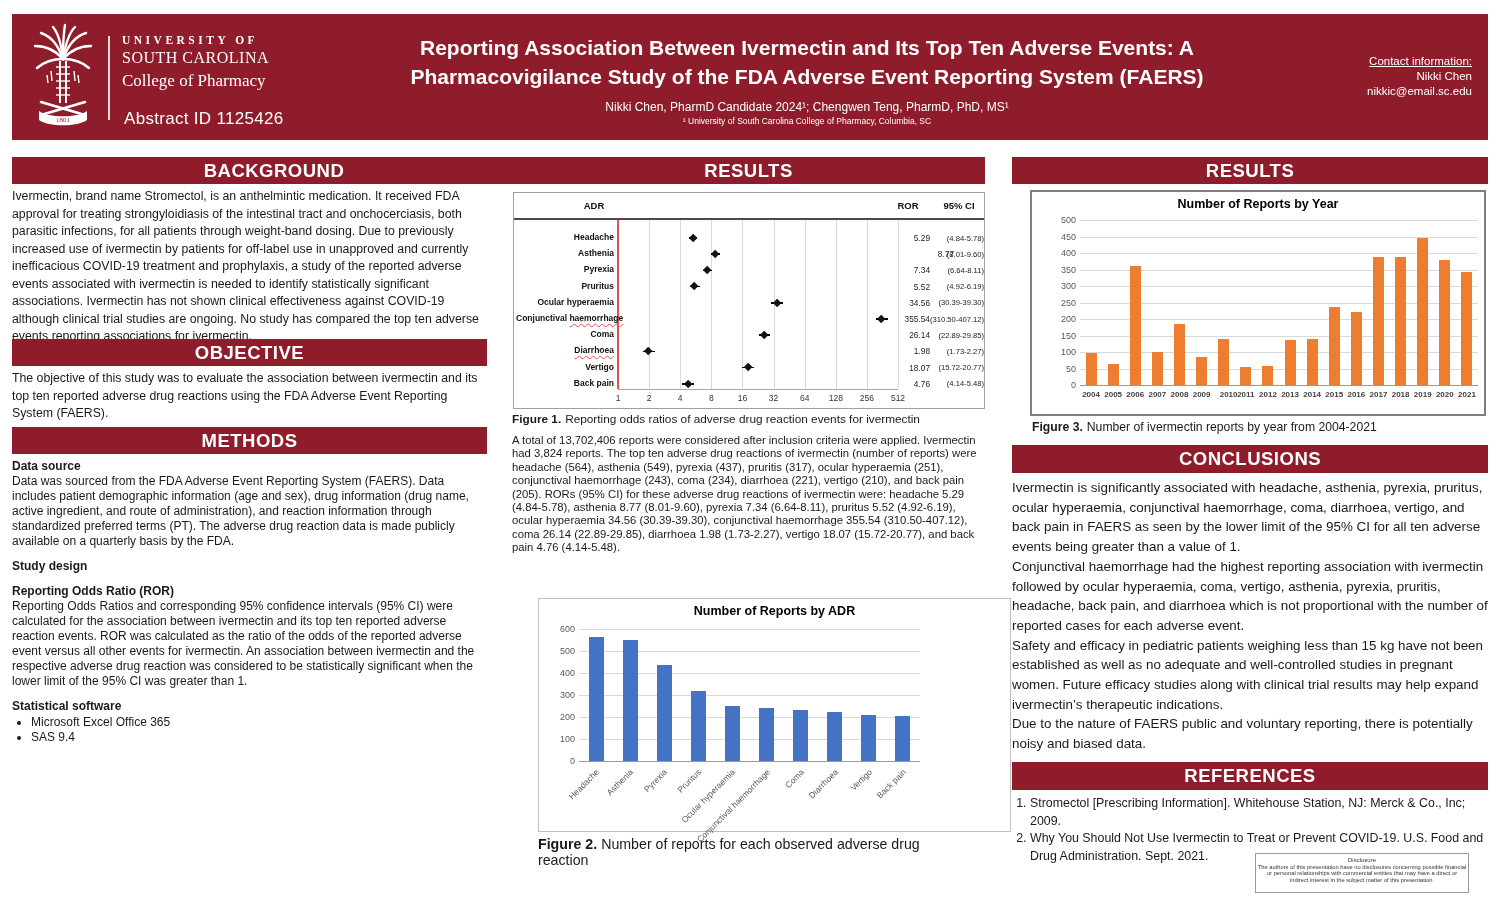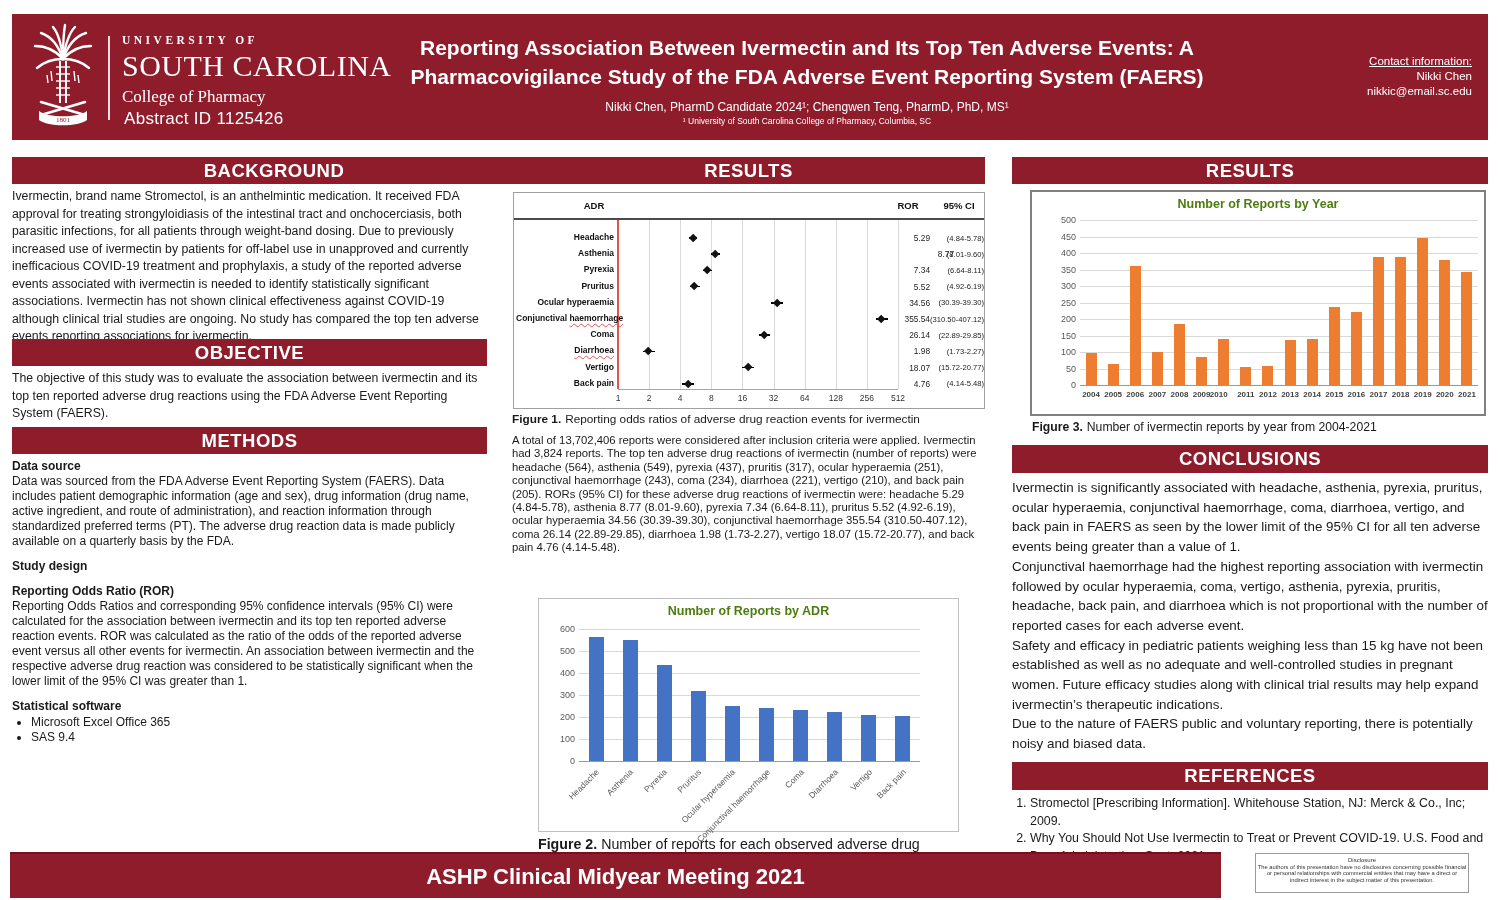--- a/index.html
+++ b/index.html
@@ -6,21 +6,21 @@
   html,body { width:1500px; height:900px; background:#ffffff; font-family:"Liberation Sans",sans-serif; color:#1a1a1a; overflow:hidden; }
   .abs { position:absolute; }
   .poster { position:relative; width:1500px; height:900px; }
 
   
   .banner { left:12px; top:14px; width:1476px; height:126px; background:#8e1c2b; color:#fff; }
   .logo-svg { left:16px; top:9px; width:70px; height:106px; }
   .logo-divider { left:96px; top:22px; width:2px; height:84px; background:rgba(255,255,255,.85); }
   .wordmark { left:110px; top:20px; font-family:"Liberation Serif",serif; }
   .wm1 { font-size:11.5px; letter-spacing:3.5px; font-weight:bold; }
-  .wm2 { font-size:30px; letter-spacing:0.5px; margin-top:3px; }
+  .wm2 { font-size:16px; letter-spacing:0.5px; margin-top:3px; }
   .wm3 { font-size:17px; margin-top:4px; }
   .abstract-id { left:112px; top:95px; font-size:17px; letter-spacing:.3px; }
   .title-block { left:330px; top:14px; width:930px; text-align:center; }
   .poster-title { font-size:21px; font-weight:bold; line-height:29px; margin-top:5px; }
   .authors { font-size:12px; margin-top:9px; }
   .affiliation { font-size:8.5px; margin-top:2px; }
   .contact { right:16px; top:40px; text-align:right; font-size:11.5px; line-height:15px; }
   .contact-label { text-decoration:underline; }
 
   
@@ -35,21 +35,21 @@
   .refs { font-size:12.4px; line-height:17.5px; }
   .refs ol { padding-left:18px; }
   .caption { color:#1a1a1a; }
   .caption b { margin-right:4px; }
 
   
   .figbox { background:#fff; }
   #fig1-box { border:1px solid #a0a0a0; }
   #fig2-box { border:1px solid #bfbfbf; }
   #fig3-box { border:2px solid #7f7f7f; }
-  .chart-title { position:absolute; left:0; width:100%; text-align:center; font-weight:bold; font-size:12.5px; color:#4d7c0f; }
+  .chart-title { position:absolute; left:0; width:100%; text-align:center; font-weight:bold; font-size:12.5px; color:#000000; }
   .f1-colhead { position:absolute; font-size:9.5px; font-weight:bold; text-align:center; color:#111; }
   .f1-sep { position:absolute; left:0; width:100%; height:2px; background:#4a4a4a; }
   .vgrid { position:absolute; width:1px; background:#d9d9d9; }
   .hgrid { position:absolute; height:1px; background:#d9d9d9; }
   .axisline { background:#9a9a9a !important; }
   .f1-label { position:absolute; text-align:right; font-size:8.5px; font-weight:bold; white-space:nowrap; color:#111; }
   .sq { text-decoration:underline; text-decoration-style:wavy; text-decoration-color:#e05252; text-decoration-thickness:1px; text-underline-offset:2px; }
   .f1-whisker { position:absolute; height:1.5px; background:#000; }
   .f1-diamond { position:absolute; width:6.4px; height:6.4px; background:#111; transform:rotate(45deg); }
   .f1-ror { position:absolute; text-align:right; font-size:8.3px; color:#222; white-space:nowrap; }
@@ -237,21 +237,21 @@
         <div class="f1-ror" style="left: 380px; top: 185.8px; width: 36px;">4.76</div>
         <div class="f1-ci" style="left: 414px; top: 186.3px; width: 56px;">(4.14-5.48)</div>
       </div>
   </div>
   <div class="abs caption" style="left:512px; top:412px; width:473px; font-size:11.8px;">
     <b>Figure 1.</b><span>Reporting odds ratios of adverse drug reaction events for ivermectin</span>
   </div>
 
   <div class="abs results-txt" style="left:512px; top:434px; width:473px;">A total of 13,702,406 reports were considered after inclusion criteria were applied. Ivermectin had 3,824 reports. The top ten adverse drug reactions of ivermectin (number of reports) were headache (564), asthenia (549), pyrexia (437), pruritis (317), ocular hyperaemia (251), conjunctival haemorrhage (243), coma (234), diarrhoea (221), vertigo (210), and back pain (205). RORs (95% CI) for these adverse drug reactions of ivermectin were: headache 5.29 (4.84-5.78), asthenia 8.77 (8.01-9.60), pyrexia 7.34 (6.64-8.11), pruritus 5.52 (4.92-6.19), ocular hyperaemia 34.56 (30.39-39.30), conjunctival haemorrhage 355.54 (310.50-407.12), coma 26.14 (22.89-29.85), diarrhoea 1.98 (1.73-2.27), vertigo 18.07 (15.72-20.77), and back pain 4.76 (4.14-5.48).</div>
 
-  <div class="abs figbox" id="fig2-box" style="left:538px; top:598px; width:421px; height:234px;">
+  <div class="abs figbox" id="fig2-box" style="left:538px; top:598px; width:473px; height:234px;">
     <div class="chart-title" style="top:5px;">Number of Reports by ADR</div>
     <div class="abs" id="fig2-canvas" style="left:0; top:0; width:391px; height:232px;">
         <div class="hgrid axisline" style="left: 40px; top: 162px; width: 341px;"></div>
         <div class="ylab" style="left: 6px; top: 157px; width: 30px;">0</div>
         <div class="hgrid" style="left: 40px; top: 140px; width: 341px;"></div>
         <div class="ylab" style="left: 6px; top: 135px; width: 30px;">100</div>
         <div class="hgrid" style="left: 40px; top: 118px; width: 341px;"></div>
         <div class="ylab" style="left: 6px; top: 113px; width: 30px;">200</div>
         <div class="hgrid" style="left: 40px; top: 96px; width: 341px;"></div>
         <div class="ylab" style="left: 6px; top: 91px; width: 30px;">300</div>
@@ -320,21 +320,21 @@
         <div class="xlab-flat" style="left: 67.1667px; top: 198px; width: 28px;">2005</div>
         <div class="bar" style="left: 97.7778px; top: 73.54px; width: 11px; height: 119.46px; background: rgb(237, 125, 49);"></div>
         <div class="xlab-flat" style="left: 89.2778px; top: 198px; width: 28px;">2006</div>
         <div class="bar" style="left: 119.889px; top: 160px; width: 11px; height: 33px; background: rgb(237, 125, 49);"></div>
         <div class="xlab-flat" style="left: 111.389px; top: 198px; width: 28px;">2007</div>
         <div class="bar" style="left: 142px; top: 131.95px; width: 11px; height: 61.05px; background: rgb(237, 125, 49);"></div>
         <div class="xlab-flat" style="left: 133.5px; top: 198px; width: 28px;">2008</div>
         <div class="bar" style="left: 164.111px; top: 164.95px; width: 11px; height: 28.05px; background: rgb(237, 125, 49);"></div>
         <div class="xlab-flat" style="left: 155.611px; top: 198px; width: 28px;">2009</div>
         <div class="bar" style="left: 186.222px; top: 146.8px; width: 11px; height: 46.2px; background: rgb(237, 125, 49);"></div>
-        <div class="xlab-flat" style="left: 177.722px; top: 198px; width: 18px;">2010</div>
+        <div class="xlab-flat" style="left: 177.722px; top: 198px; width: 18px; padding-left: 10px;">2010</div>
         <div class="bar" style="left: 208.333px; top: 174.85px; width: 11px; height: 18.15px; background: rgb(237, 125, 49);"></div>
         <div class="xlab-flat" style="left: 199.833px; top: 198px; width: 28px;">2011</div>
         <div class="bar" style="left: 230.444px; top: 174.19px; width: 11px; height: 18.81px; background: rgb(237, 125, 49);"></div>
         <div class="xlab-flat" style="left: 221.944px; top: 198px; width: 28px;">2012</div>
         <div class="bar" style="left: 252.556px; top: 147.79px; width: 11px; height: 45.21px; background: rgb(237, 125, 49);"></div>
         <div class="xlab-flat" style="left: 244.056px; top: 198px; width: 28px;">2013</div>
         <div class="bar" style="left: 274.667px; top: 147.46px; width: 11px; height: 45.54px; background: rgb(237, 125, 49);"></div>
         <div class="xlab-flat" style="left: 266.167px; top: 198px; width: 28px;">2014</div>
         <div class="bar" style="left: 296.778px; top: 115.45px; width: 11px; height: 77.55px; background: rgb(237, 125, 49);"></div>
         <div class="xlab-flat" style="left: 288.278px; top: 198px; width: 28px;">2015</div>
@@ -365,23 +365,20 @@
   </div>
 
   <div class="abs sec-head" style="left:1012px; top:762px; width:476px; height:28px; line-height:28px;">REFERENCES</div>
   <div class="abs refs" style="left:1012px; top:795px; width:476px;">
     <ol>
       <li>Stromectol [Prescribing Information]. Whitehouse Station, NJ: Merck &amp; Co., Inc; 2009.</li>
       <li>Why You Should Not Use Ivermectin to Treat or Prevent COVID-19. U.S. Food and Drug Administration. Sept. 2021.</li>
     </ol>
   </div>
 
-  <div class="abs footer-bar">
-    <span>ASHP Clinical Midyear Meeting 2021</span>
-  </div>
   <div class="abs disc-box">
     <div class="disc-inner">
       <div class="disc-title">Disclosure</div>
       <div class="disc-body">The authors of this presentation have no disclosures concerning possible financial or personal relationships with commercial entities that may have a direct or indirect interest in the subject matter of this presentation.</div>
     </div>
   </div>
 
 </div>
 
 </body></html>

